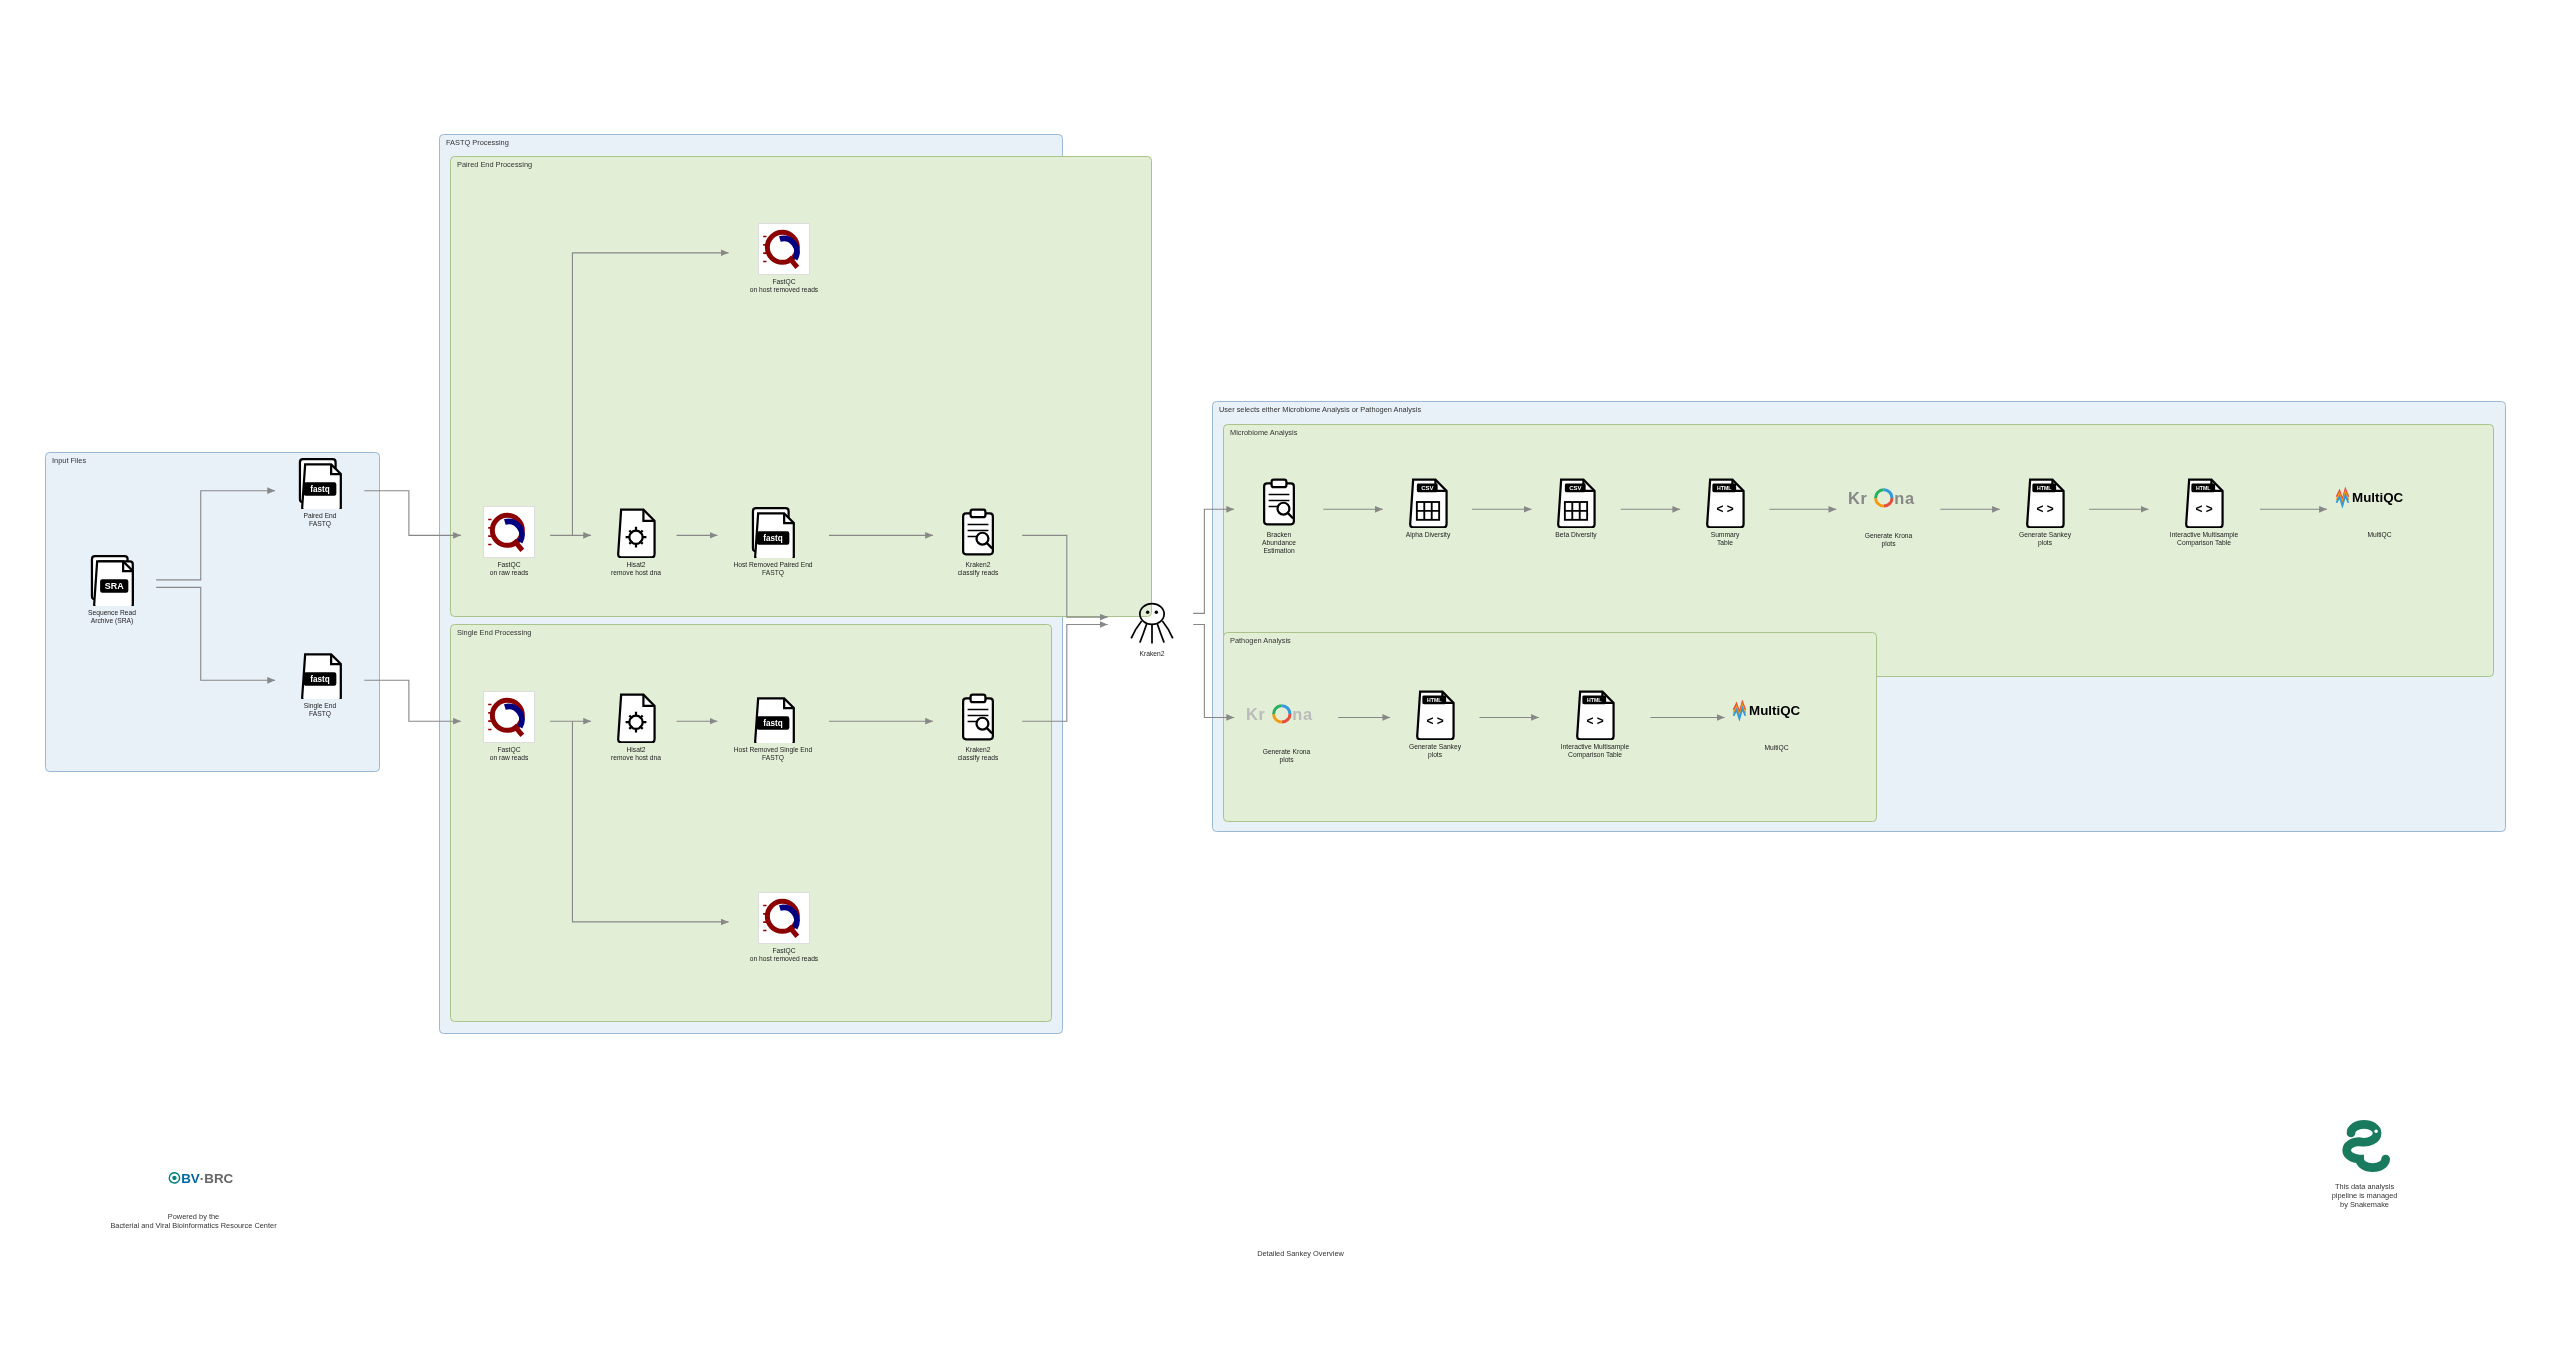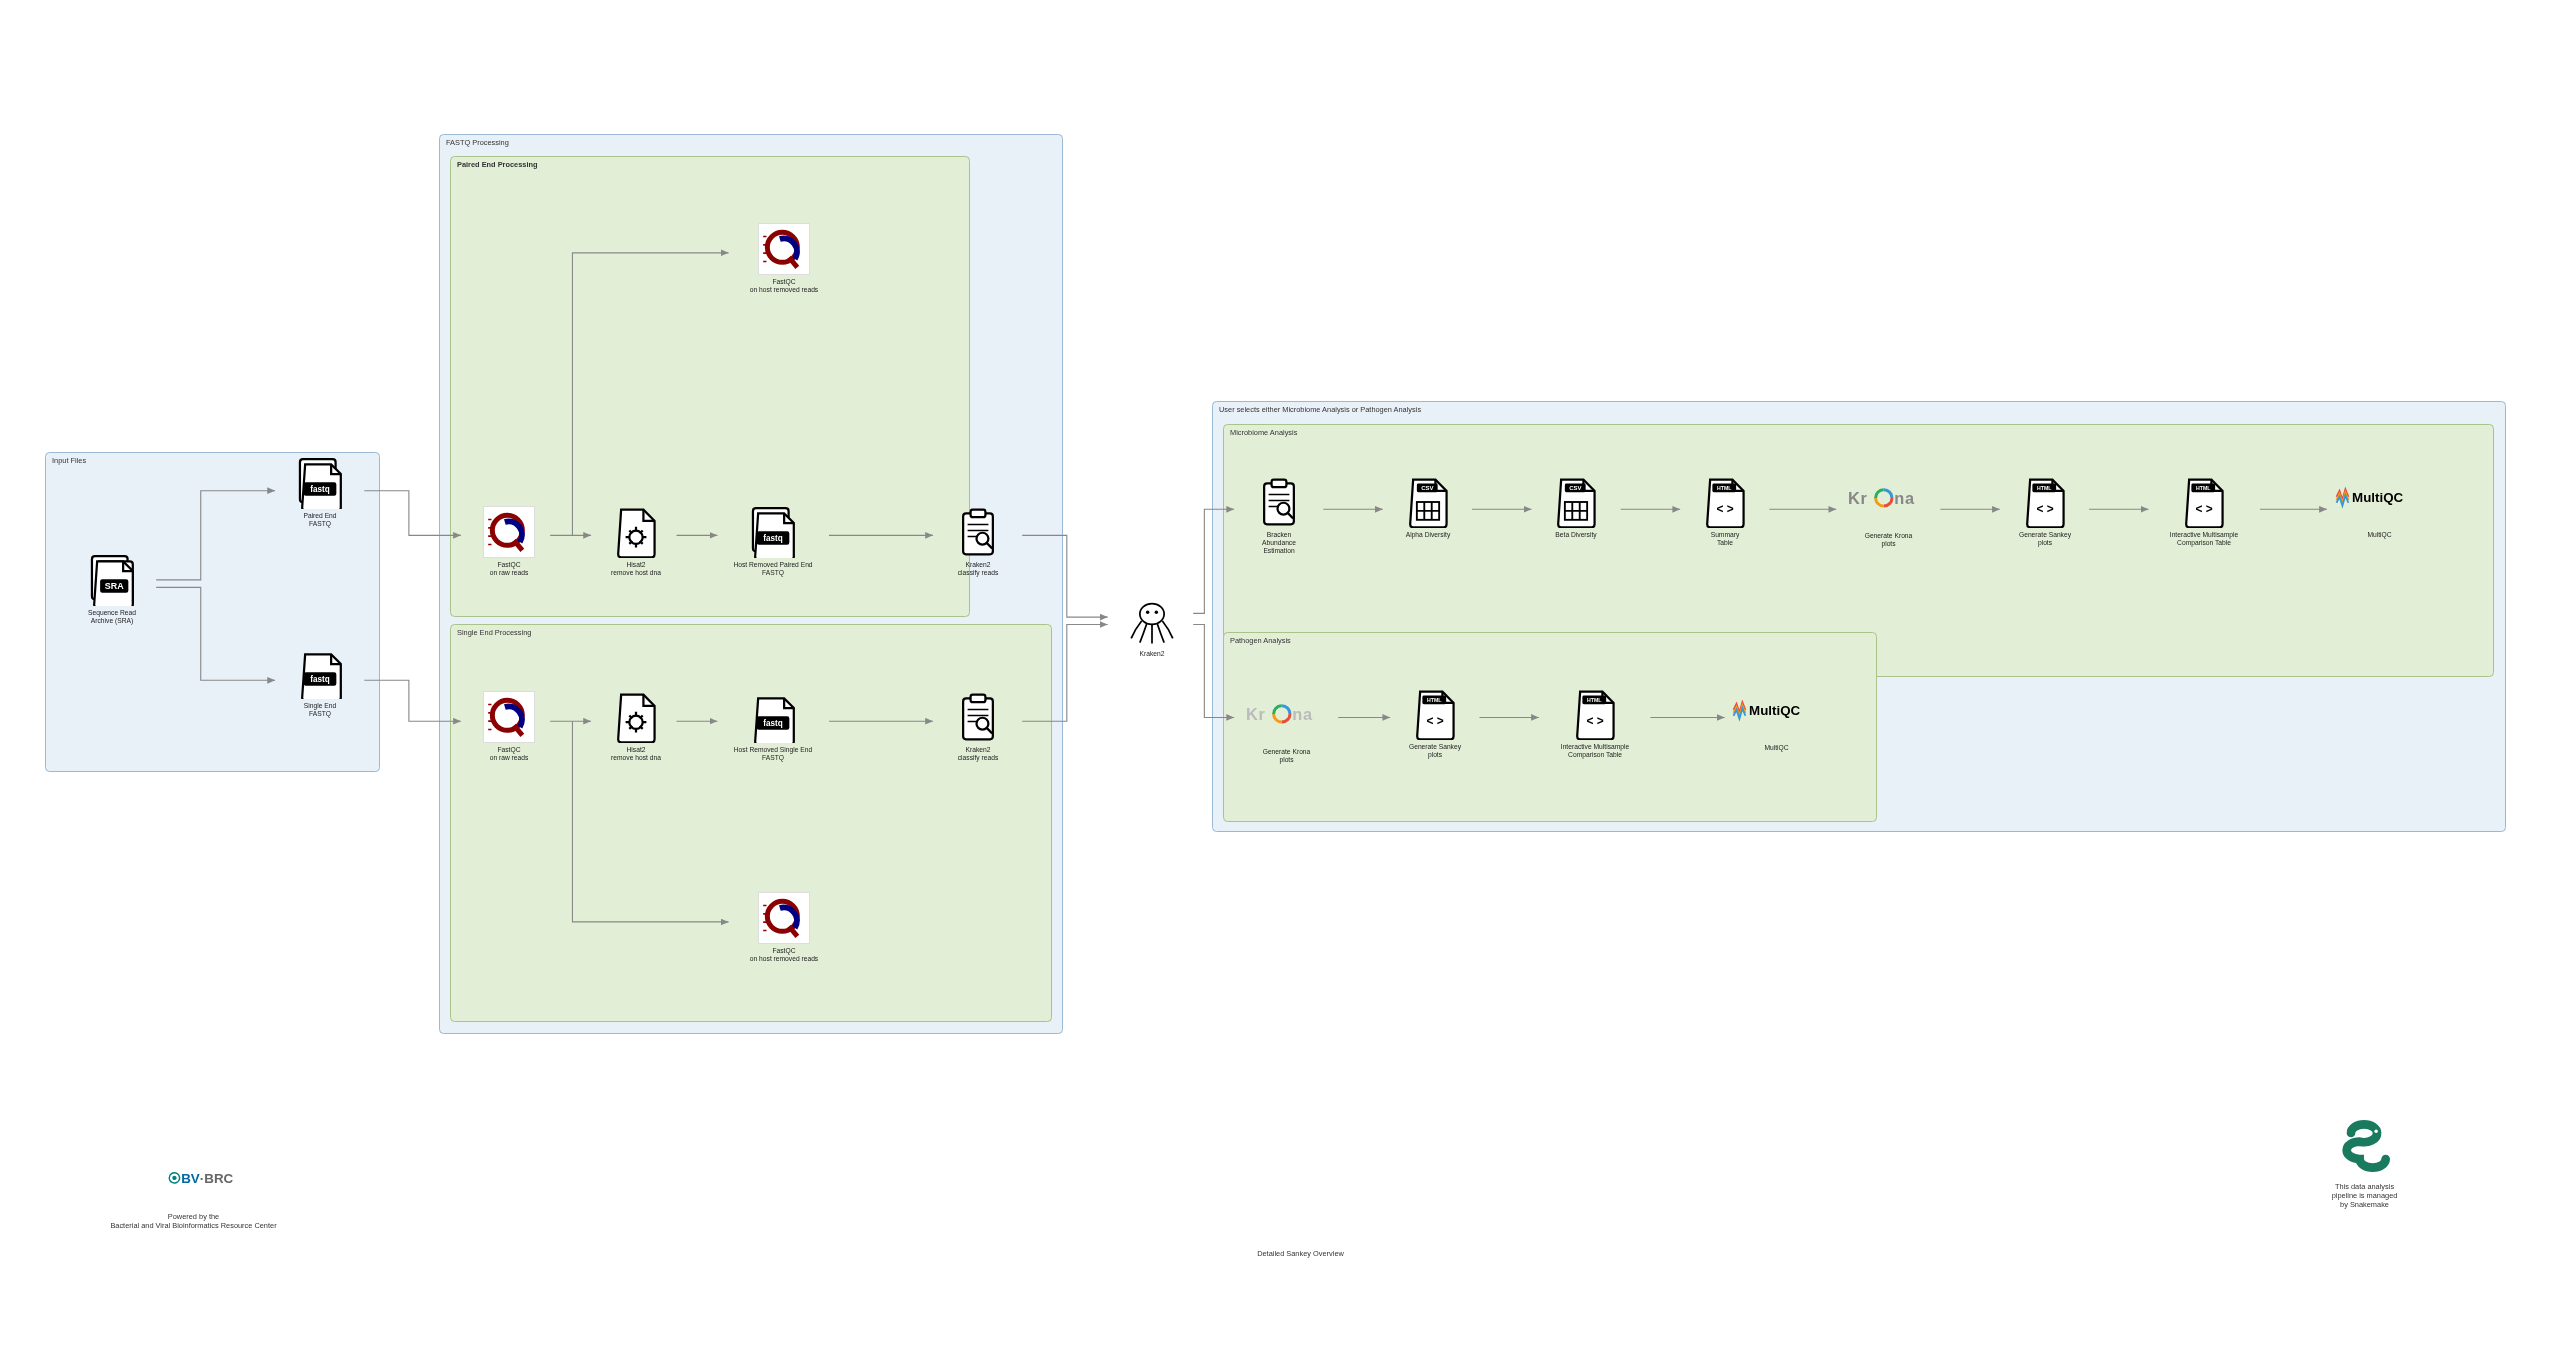--- a/index.html
+++ b/index.html
@@ -29,21 +29,21 @@
 </svg>
 
 <div class="group" style="left:45px; top:424px; width:335px; height:320px;margin-top:28px;">
   <span class="group-label">Input Files</span>
 </div>
 
 <div class="group" style="left:439px; top:134px; width:624px; height:900px;">
   <span class="group-label">FASTQ Processing</span>
 </div>
 
-<div class="group green" style="left:450px; top:156px; width:520px; height:461px;font-weight:bold;">
+<div class="group green" style="left:450px; top:156px; width:702px; height:461px;">
   <span class="group-label">Paired End Processing</span>
 </div>
 
 <div class="group green" style="left:450px; top:624px; width:602px; height:398px;">
   <span class="group-label">Single End Processing</span>
 </div>
 
 <div class="group" style="left:1212px; top:401px; width:1294px; height:431px;">
   <span class="group-label">User selects either Microbiome Analysis or Pathogen Analysis</span>
 </div>

